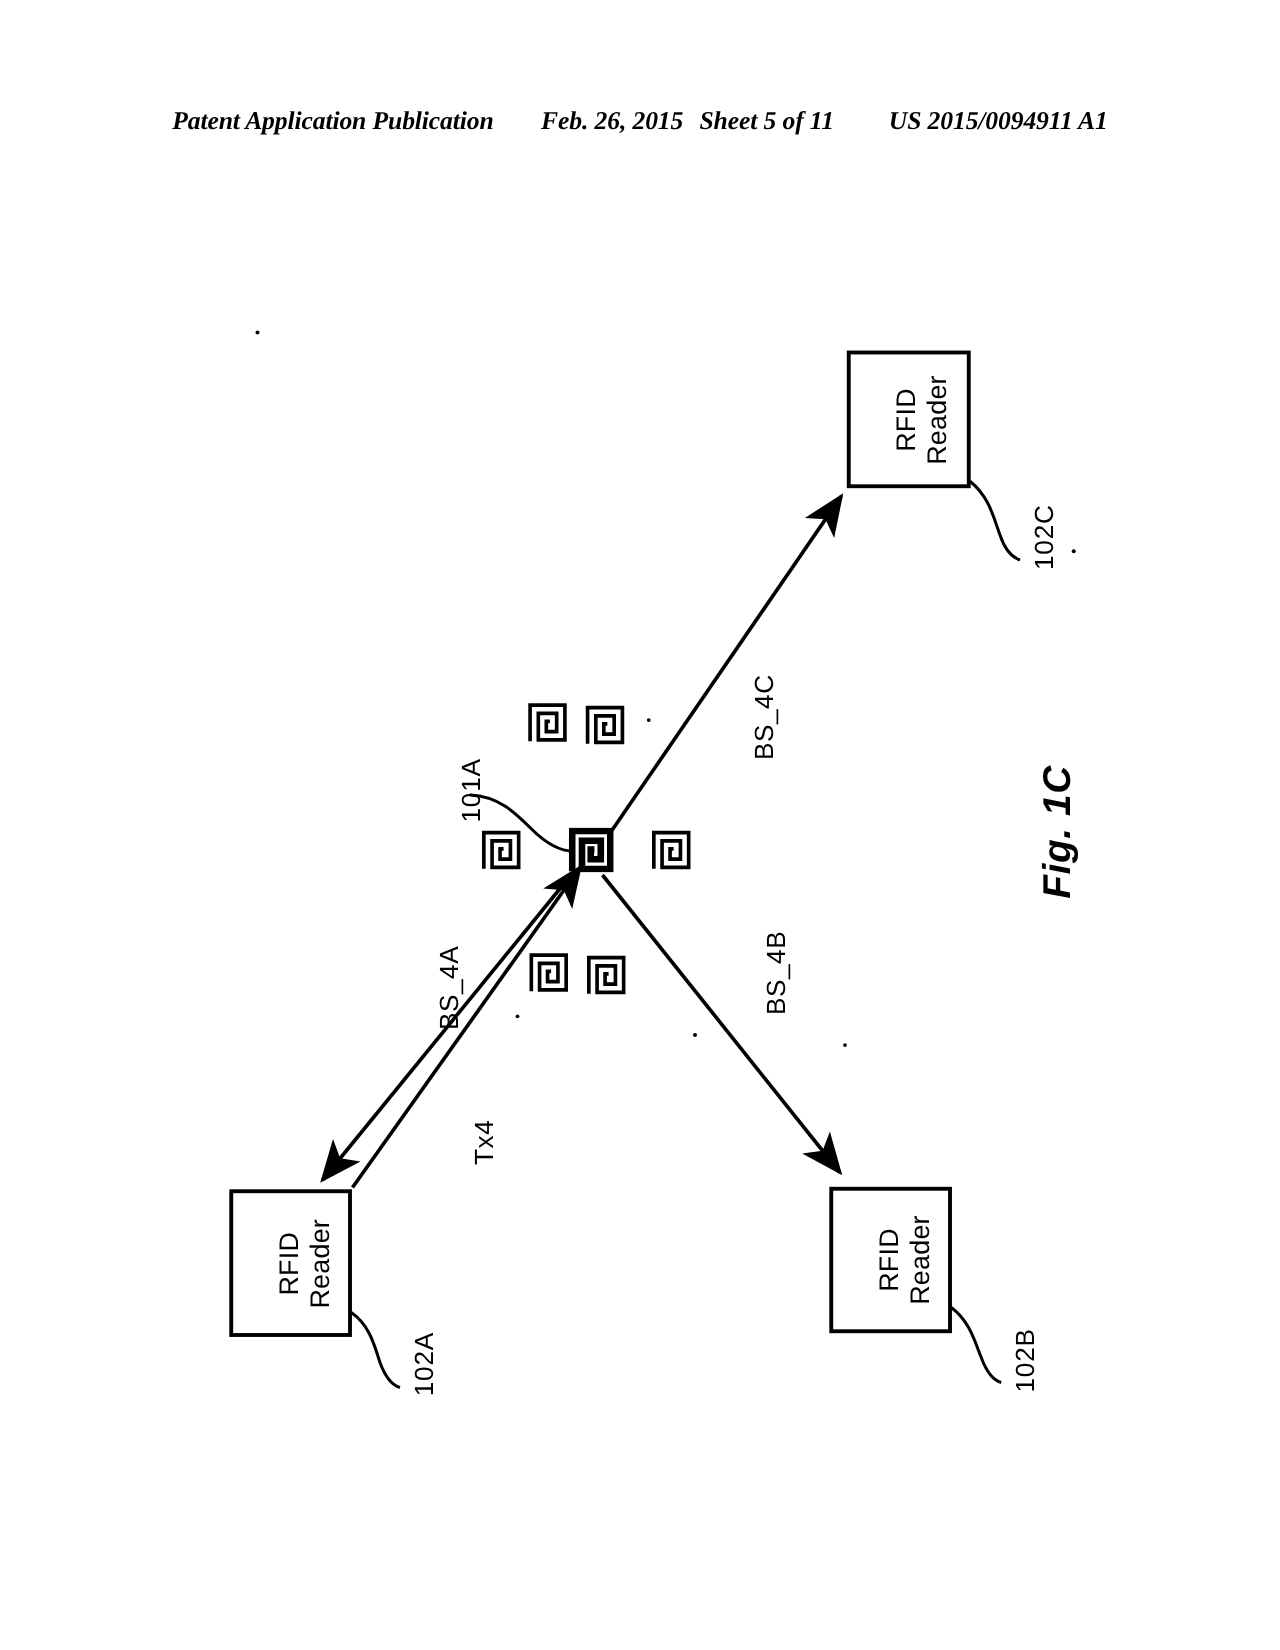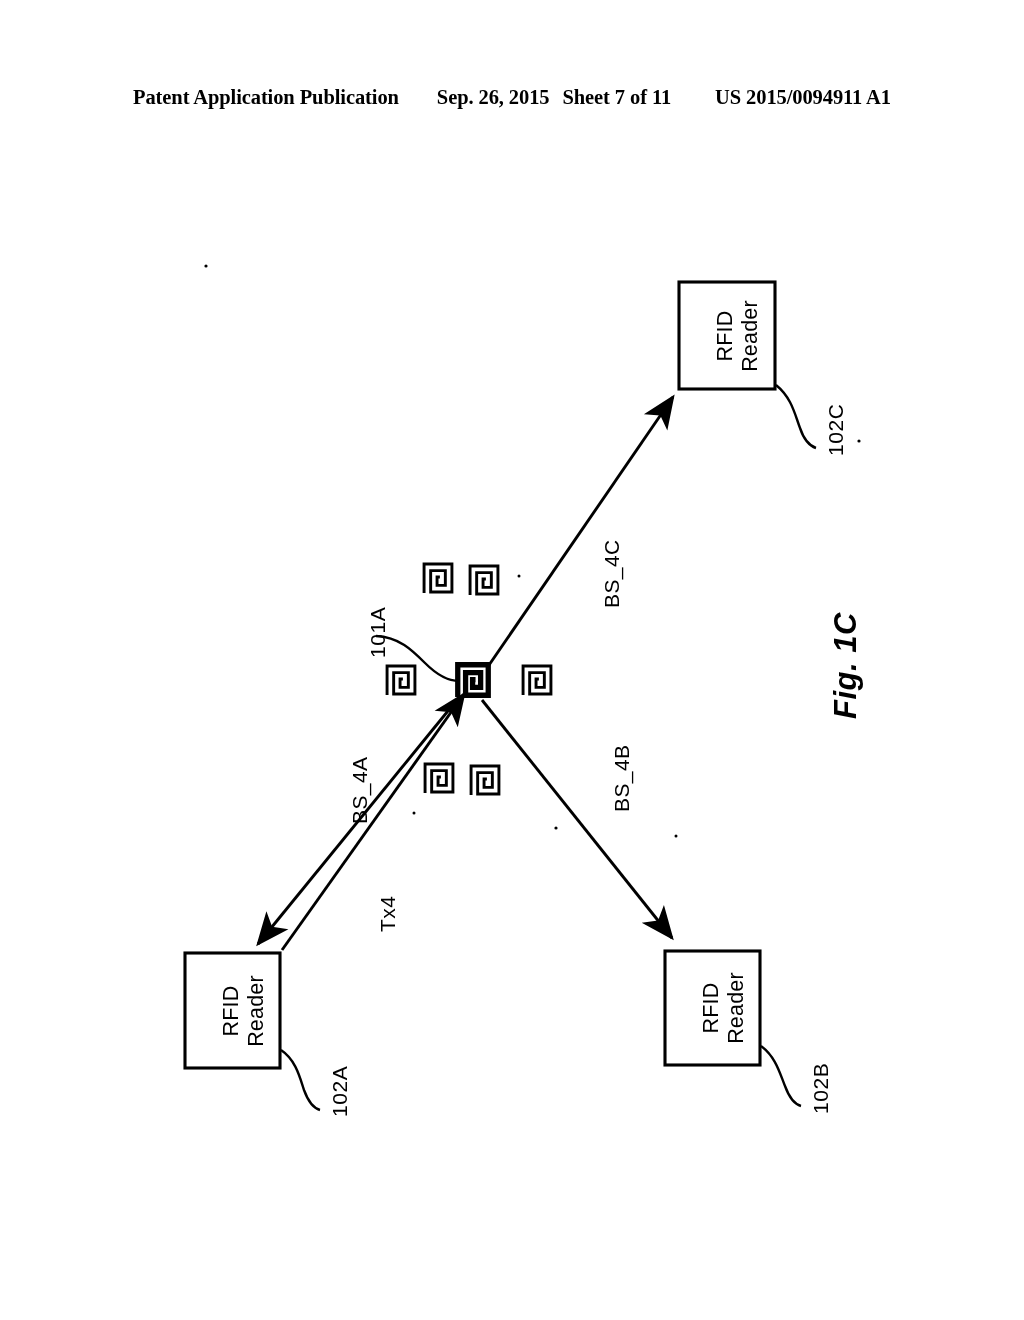--- a/index.html
+++ b/index.html
@@ -25,21 +25,21 @@
     height: 34px;
     display: flex;
     justify-content: center;
     align-items: baseline;
     font-family: "Liberation Serif", serif;
     font-weight: bold;
     font-size: 20.5px;
     letter-spacing: -0.1px;
     white-space: nowrap;
   }
-  #page-header .hdr-seg { display: inline-block; }
+  #page-header .hdr-seg { display: inline-block; font-style: italic; }
   .gap-a { display: inline-block; width: 38px; }
   .gap-b { display: inline-block; width: 13px; }
   .gap-c { display: inline-block; width: 44px; }
 
   
   #figure {
     position: absolute;
     left: 0;
     top: 0;
     width: 1024px;
@@ -94,23 +94,23 @@
     width: 120px;
     text-align: center;
   }
 </style>
 </head>
 <body>
 
 <div id="page-header">
   <span class="hdr-seg">Patent Application Publication</span>
   <span class="gap-a"></span>
-  <span class="hdr-seg">Sep. 26, 2015</span>
+  <span class="hdr-seg">Feb. 26, 2015</span>
   <span class="gap-b"></span>
-  <span class="hdr-seg">Sheet 7 of 11</span>
+  <span class="hdr-seg">Sheet 5 of 11</span>
   <span class="gap-c"></span>
   <span class="hdr-seg">US 2015/0094911 A1</span>
 </div>
 
 <div id="figure">
 
   <svg id="fig-svg" viewBox="0 0 1024 1320">
     <defs>
 
       <marker id="ah" markerWidth="13" markerHeight="13" refX="11.2" refY="5.2" orient="auto" markerUnits="strokeWidth">

